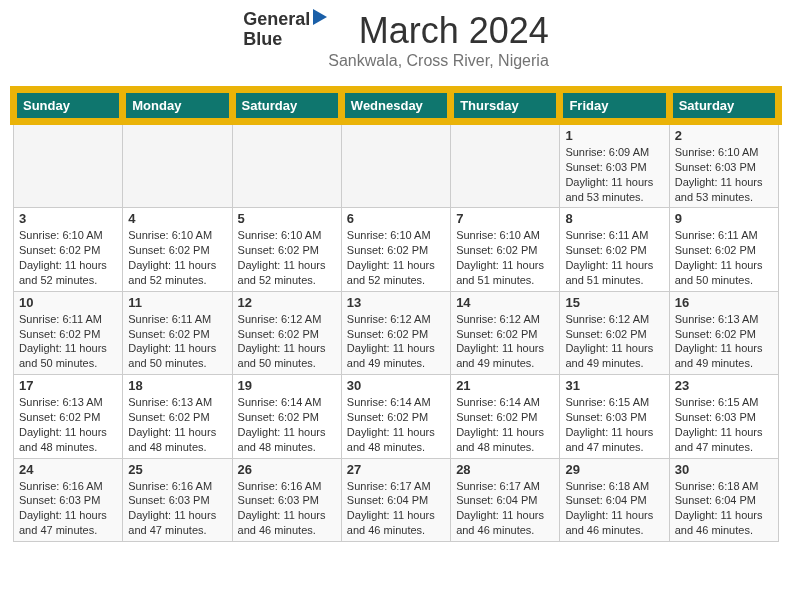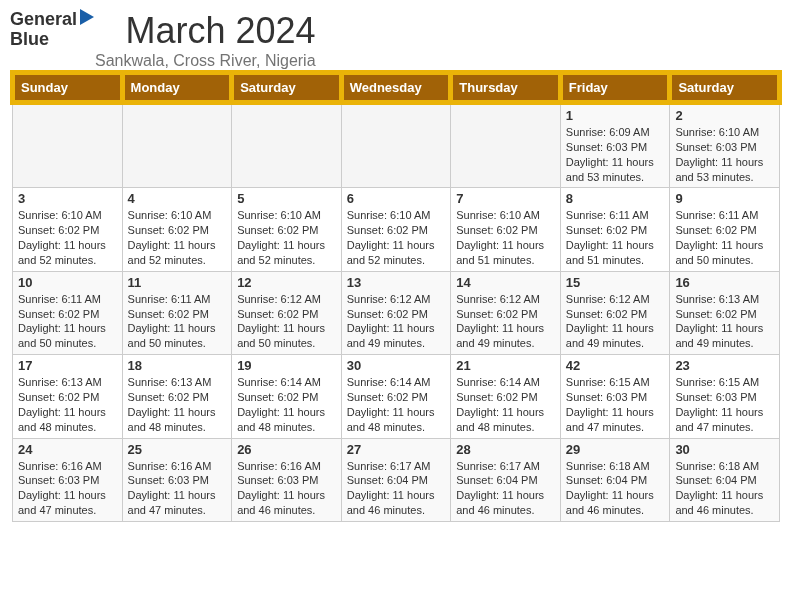--- a/index.html
+++ b/index.html
@@ -6,22 +6,22 @@
     body {
       font-family: Arial, sans-serif;
       background: #fff;
       width: 792px;
       min-height: 612px;
       padding: 10px;
     }
     .header {
       display: flex;
       align-items: flex-start;
-      justify-content: flex-start;
-      margin-bottom: 0;
+      justify-content: center;
+      margin-bottom: 16px;
     }
     .logo {
       display: flex;
       flex-direction: column;
       align-items: flex-start;
     }
     .logo-text {
       font-size: 18px;
       font-weight: bold;
       color: #333;
@@ -39,27 +39,27 @@
     .logo-line1 { display: flex; align-items: center; }
     .title-area { text-align: right; }
     .title-area h1 { font-size: 36px; color: #333; font-weight: normal; }
     .title-area h2 { font-size: 16px; color: #737373; font-weight: normal; }
     .calendar {
       width: 100%;
       border-collapse: collapse;
       font-size: 11px;
     }
     .calendar thead th {
-      background: #a16207;
+      background: #0f766e;
       color: #fff;
       text-align: left;
       padding: 5px 6px;
       font-size: 13px;
       font-weight: bold;
-      border: 5px solid #eab308;
+      border: 7px solid #eab308;
     }
     .calendar tbody td {
       border: 1px solid #ccc;
       vertical-align: top;
       padding: 3px 5px;
       width: calc(100% / 7);
       height: 80px;
     }
     .calendar tbody tr:nth-child(odd) td {
       background: #f9f9f9;
@@ -245,21 +245,21 @@
 Sunset: 6:02 PM
 Daylight: 11 hours and 48 minutes.</div>
         </td>
         <td>
           <span class="day-num">21</span>
           <div class="day-info" style="white-space: pre-line;">Sunrise: 6:14 AM
 Sunset: 6:02 PM
 Daylight: 11 hours and 48 minutes.</div>
         </td>
         <td>
-          <span class="day-num">42</span>
+          <span class="day-num">31</span>
           <div class="day-info" style="white-space: pre-line;">Sunrise: 6:15 AM
 Sunset: 6:03 PM
 Daylight: 11 hours and 47 minutes.</div>
         </td>
         <td>
           <span class="day-num">23</span>
           <div class="day-info" style="white-space: pre-line;">Sunrise: 6:15 AM
 Sunset: 6:03 PM
 Daylight: 11 hours and 47 minutes.</div>
         </td>

